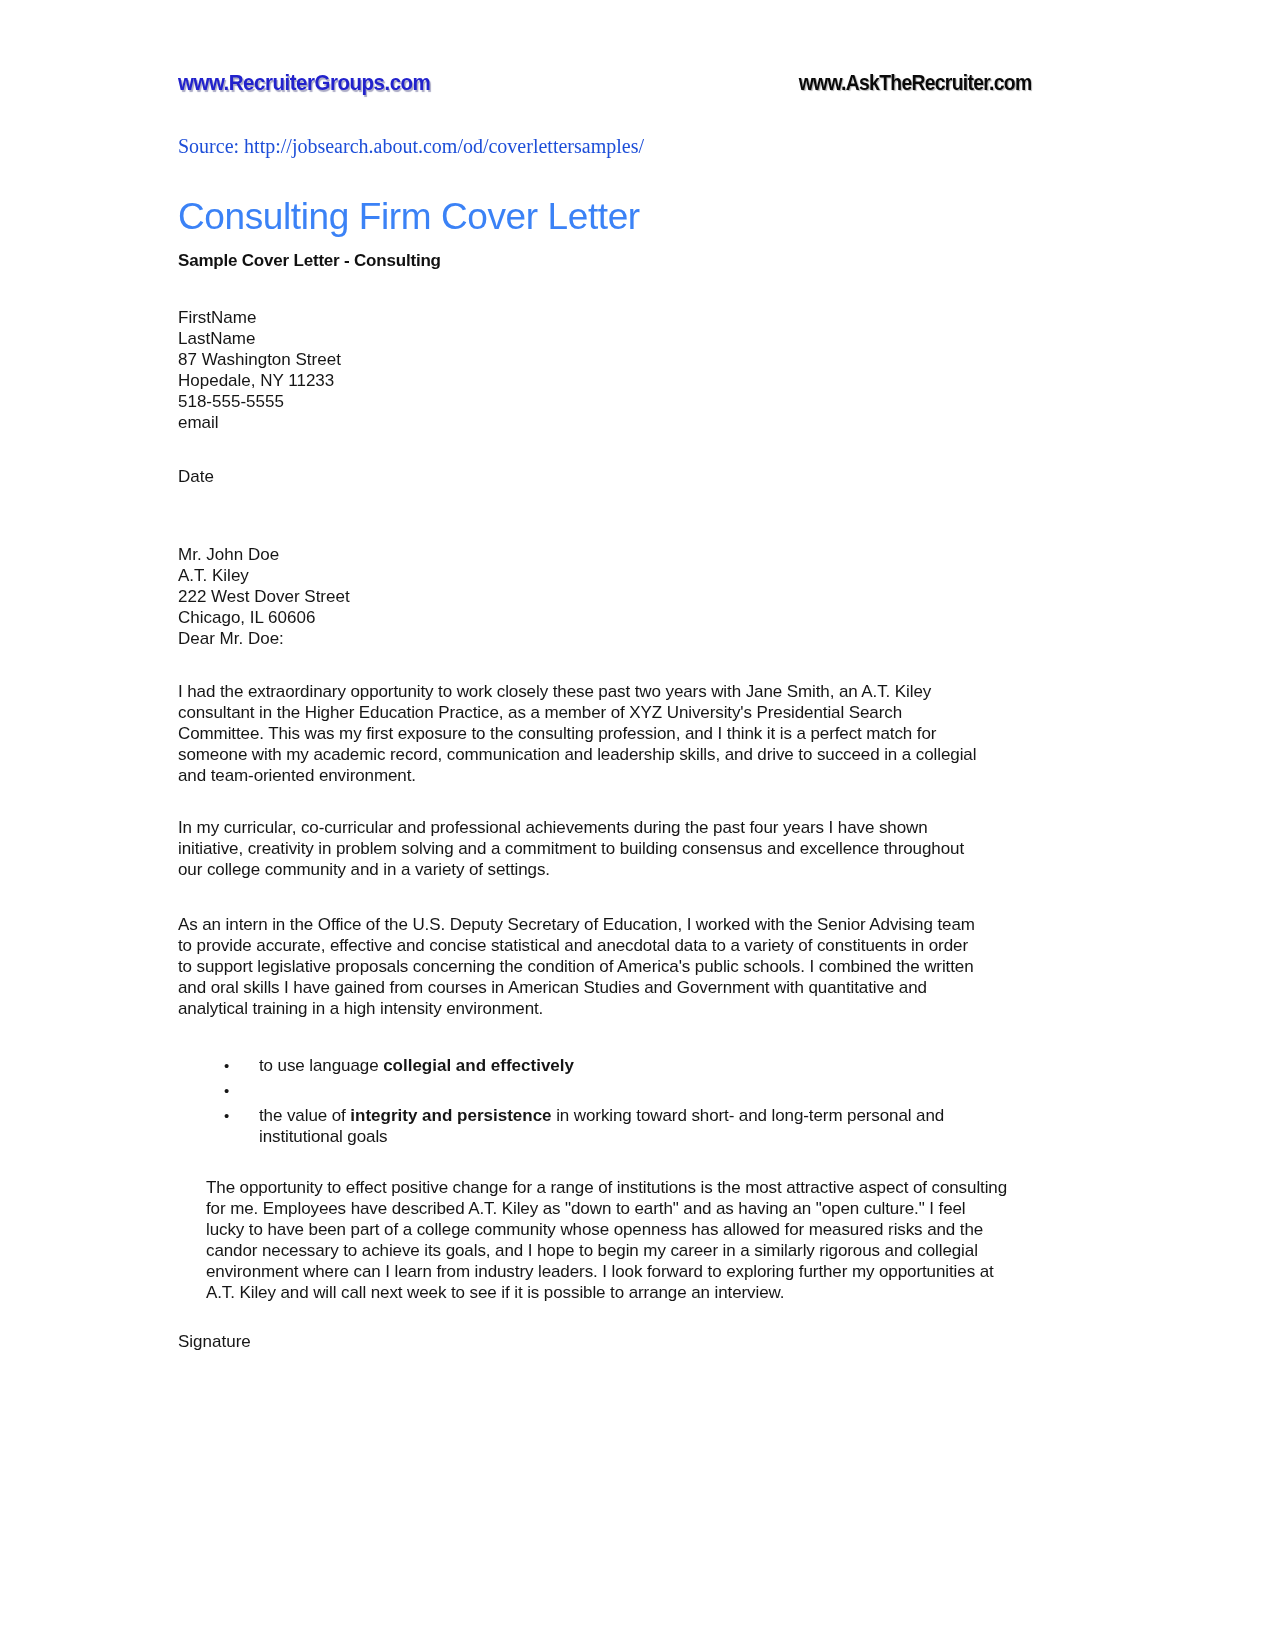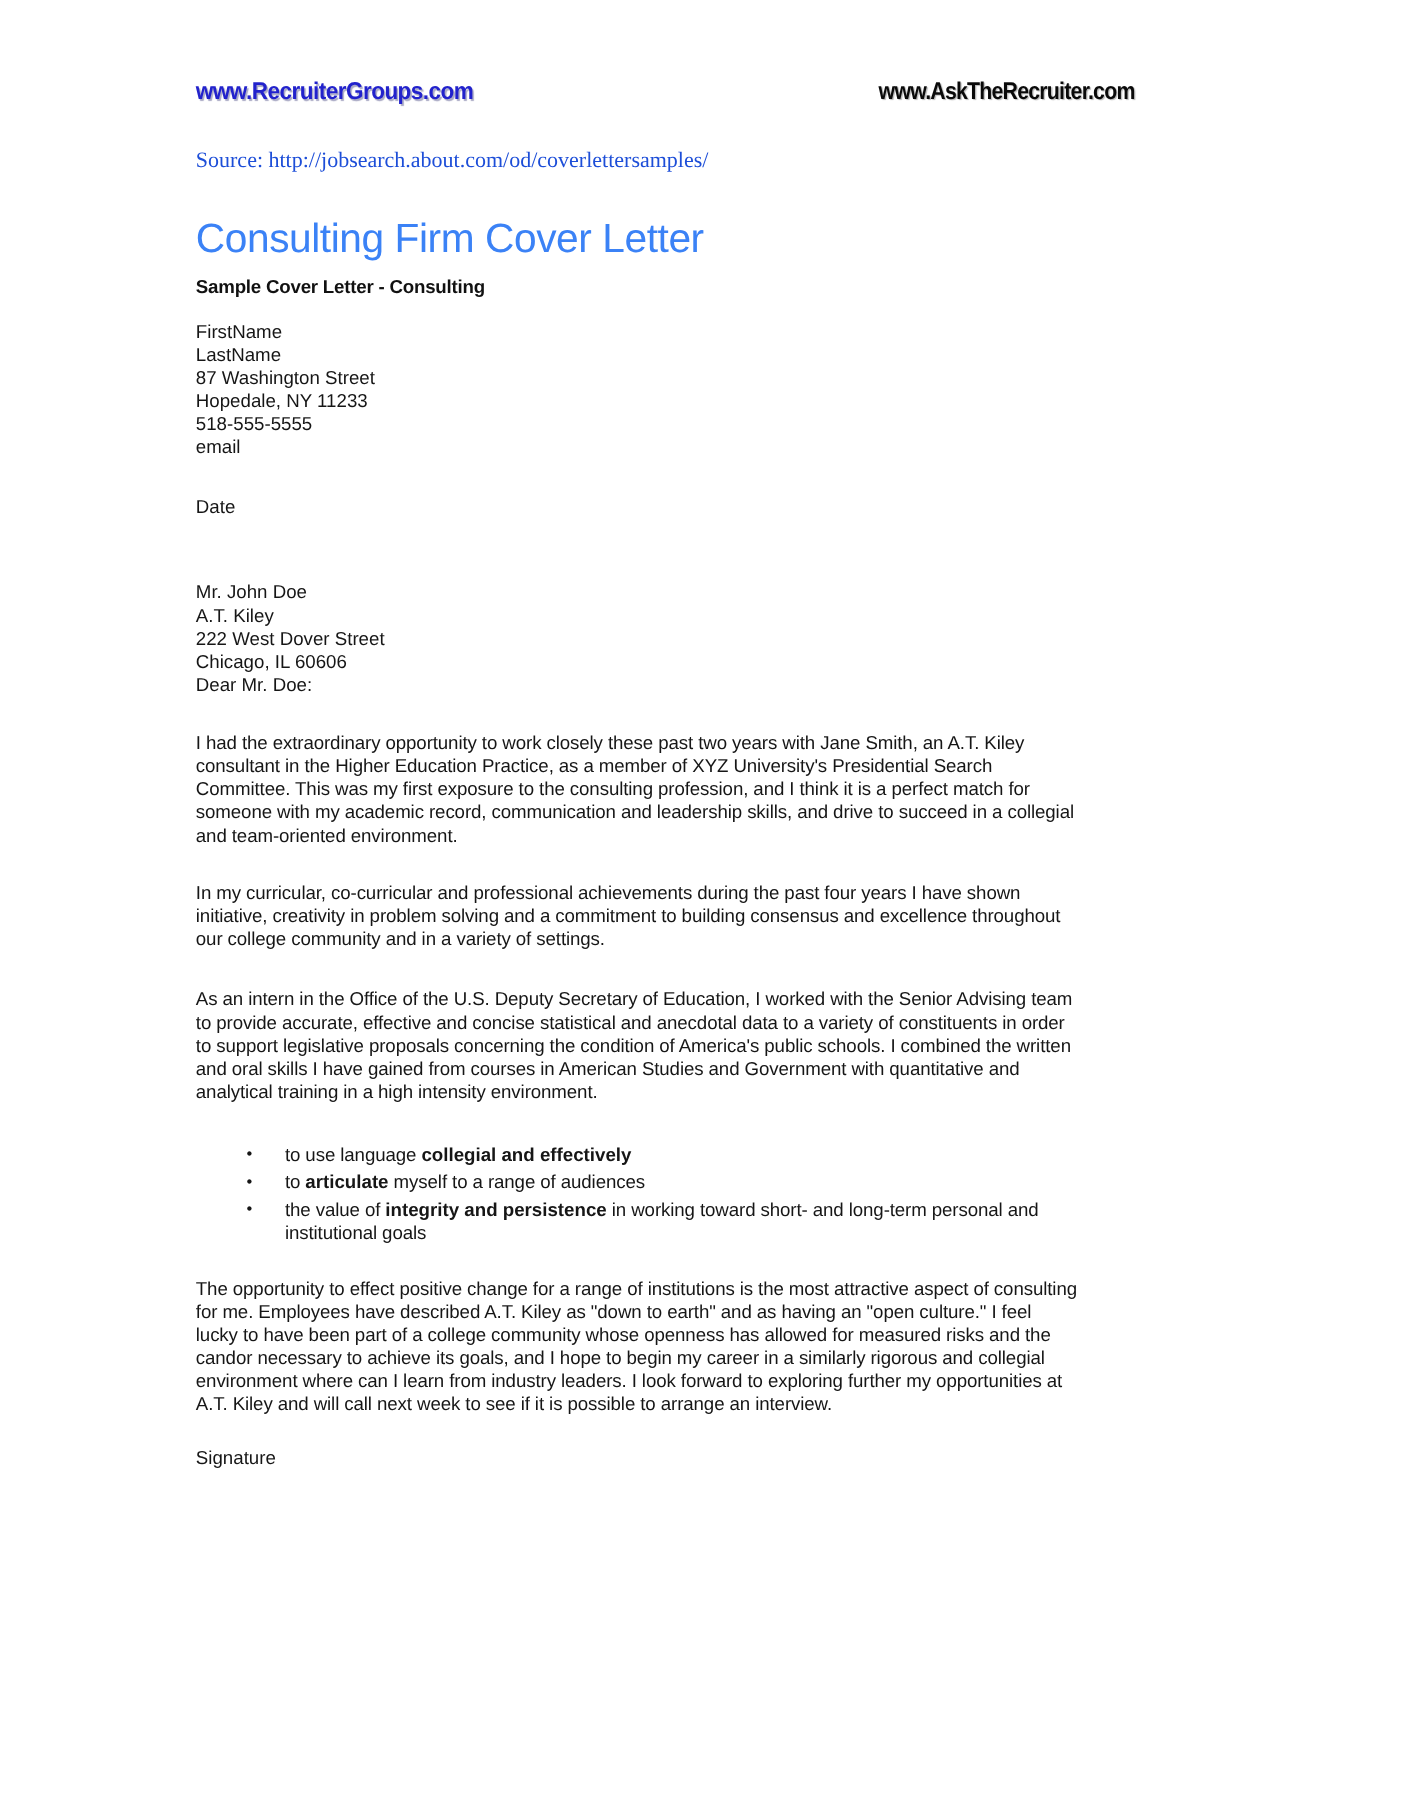--- a/index.html
+++ b/index.html
@@ -46,21 +46,21 @@
     letter-spacing: -0.4px; color: #3b82f6;
   }
   .doc-subtitle {
     margin-top: 14px;
     font-size: 17px; line-height: 21px; font-weight: 700; color: #111;
     letter-spacing: -0.2px;
   }
 
   .lines { white-space: pre-line; font-size: 17px; line-height: 21px; }
 
-  .sender-block    { margin-top: 20px; }
+  .sender-block    { margin-top: 36px; }
   .date-line       { margin-top: 33px; font-size: 17px; line-height: 21px; }
   .recipient-block { margin-top: 57px; }
   .para            { letter-spacing: -0.1px; }
   .p1 { margin-top: 32px; }
   .p2 { margin-top: 31px; }
   .p3 { margin-top: 34px; }
   .p4 { margin-top: 30px; }
 
   ul.bullet-list {
     margin: 36px 0 0 0; padding: 0; list-style: none;
@@ -68,21 +68,21 @@
   ul.bullet-list li {
     display: flex; align-items: flex-start;
     padding-left: 46px;
     font-size: 17px; line-height: 21px; letter-spacing: -0.1px;
   }
   ul.bullet-list li + li { margin-top: 4px; }
   ul.bullet-list .dot { flex: none; width: 35px; font-size: 15px; }
   ul.bullet-list .btext { flex: 1; max-width: 740px; }
   ul.bullet-list b { font-weight: 700; letter-spacing: 0; }
 
-  .p5 { margin-top: 30px; }
+  .p5 { margin-top: 30px; margin-left: 28px; }
   .signature-line { margin-top: 28px; font-size: 17px; line-height: 21px; }
 </style>
 </head>
 <body>
 
 <div class="page">
 
   <div class="site-header">
     <span class="site-left">www.RecruiterGroups.com</span>
     <span class="site-right">www.AskTheRecruiter.com</span>
@@ -128,21 +128,20 @@
 analytical training in a high intensity environment.</div>
 
 
     <ul class="bullet-list">
       <li>
         <span class="dot">•</span>
         <span class="btext"><span>to use language </span><b>collegial and effectively</b><span></span></span>
       </li>
       <li>
         <span class="dot">•</span>
-        <span class="btext"><span>to </span><b>articulate</b><span> myself to a range of audiences</span></span>
       </li>
       <li>
         <span class="dot">•</span>
         <span class="btext"><span>the value of </span><b>integrity and persistence</b><span> in working toward short- and long-term personal and institutional goals</span></span>
       </li>
     </ul>
 
     <div class="lines para p5">The opportunity to effect positive change for a range of institutions is the most attractive aspect of consulting
 for me. Employees have described A.T. Kiley as "down to earth" and as having an "open culture." I feel
 lucky to have been part of a college community whose openness has allowed for measured risks and the

